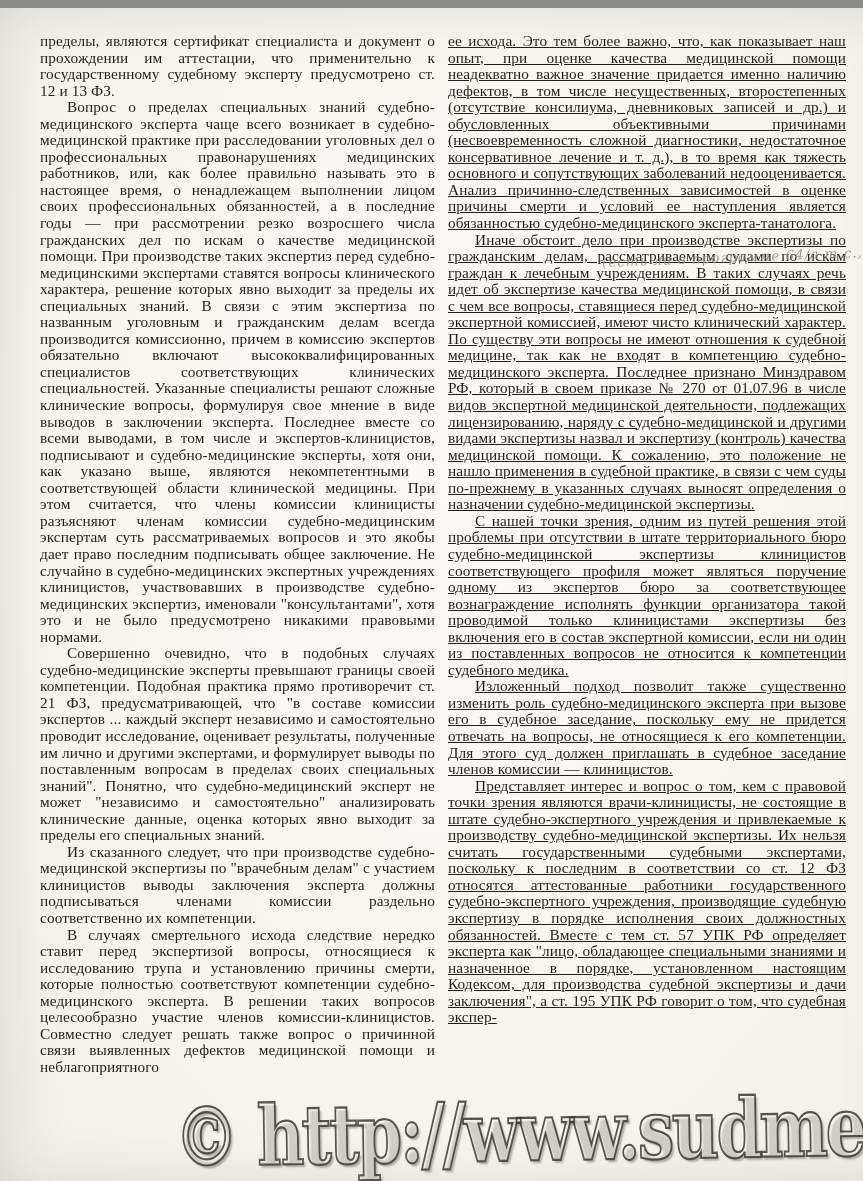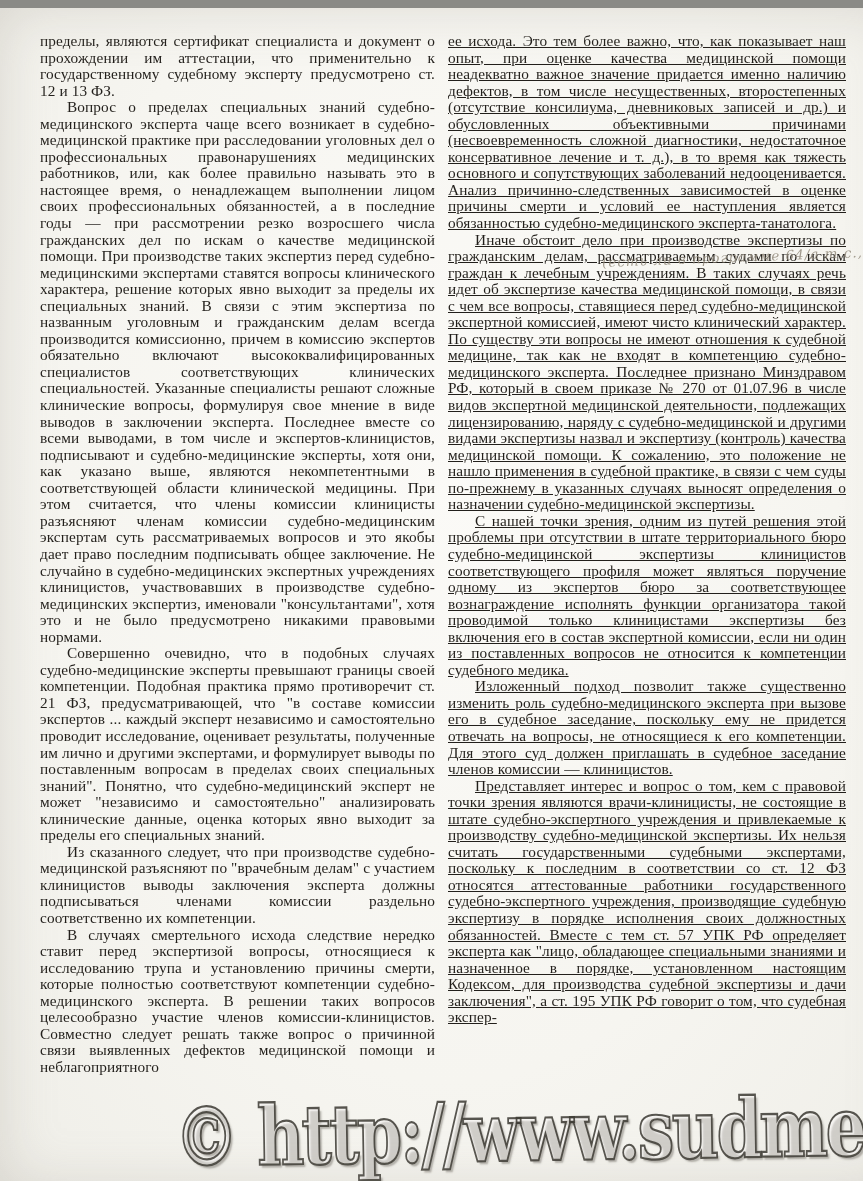--- a/index.html
+++ b/index.html
@@ -77,21 +77,21 @@
 </style>
 </head>
 <body>
 
 <div class="page">
 
   <div class="col col-left">
     <p class="para cont">пределы, являются сертификат специалиста и документ о прохождении им аттестации, что применительно к государственному судебному эксперту предусмотрено ст. 12 и 13 ФЗ.</p>
     <p class="para">Вопрос о пределах специальных знаний судебно-медицинского эксперта чаще всего возникает в судебно-медицинской практике при расследовании уголовных дел о профессиональных правонарушениях медицинских работников, или, как более правильно называть это в настоящее время, о ненадлежащем выполнении лицом своих профессиональных обязанностей, а в последние годы — при рассмотрении резко возросшего числа гражданских дел по искам о качестве медицинской помощи. При производстве таких экспертиз перед судебно-медицинскими экспертами ставятся вопросы клинического характера, решение которых явно выходит за пределы их специальных знаний. В связи с этим экспертиза по названным уголовным и гражданским делам всегда производится комиссионно, причем в комиссию экспертов обязательно включают высококвалифицированных специалистов соответствующих клинических специальностей. Указанные специалисты решают сложные клинические вопросы, формулируя свое мнение в виде выводов в заключении эксперта. Последнее вместе со всеми выводами, в том числе и экспертов-клиницистов, подписывают и судебно-медицинские эксперты, хотя они, как указано выше, являются некомпетентными в соответствующей области клинической медицины. При этом считается, что члены комиссии клиницисты разъясняют членам комиссии судебно-медицинским экспертам суть рассматриваемых вопросов и это якобы дает право последним подписывать общее заключение. Не случайно в судебно-медицинских экспертных учреждениях клиницистов, участвовавших в производстве судебно-медицинских экспертиз, именовали "консультантами", хотя это и не было предусмотрено никакими правовыми нормами.</p>
     <p class="para">Совершенно очевидно, что в подобных случаях судебно-медицинские эксперты превышают границы своей компетенции. Подобная практика прямо противоречит ст. 21 ФЗ, предусматривающей, что "в составе комиссии экспертов ... каждый эксперт независимо и самостоятельно проводит исследование, оценивает результаты, полученные им лично и другими экспертами, и формулирует выводы по поставленным вопросам в пределах своих специальных знаний". Понятно, что судебно-медицинский эксперт не может "независимо и самостоятельно" анализировать клинические данные, оценка которых явно выходит за пределы его специальных знаний.</p>
-    <p class="para">Из сказанного следует, что при производстве судебно-медицинской разъясняют по "врачебным делам" с участием клиницистов выводы заключения эксперта должны подписываться членами комиссии раздельно соответственно их компетенции.</p>
+    <p class="para">Из сказанного следует, что при производстве судебно-медицинской экспертизы по "врачебным делам" с участием клиницистов выводы заключения эксперта должны подписываться членами комиссии раздельно соответственно их компетенции.</p>
     <p class="para">В случаях смертельного исхода следствие нередко ставит перед экспертизой вопросы, относящиеся к исследованию трупа и установлению причины смерти, которые полностью соответствуют компетенции судебно-медицинского эксперта. В решении таких вопросов целесообразно участие членов комиссии-клиницистов. Совместно следует решать также вопрос о причинной связи выявленных дефектов медицинской помощи и неблагоприятного</p>
   </div>
 
   <div class="col col-right">
     <p class="para cont">ее исхода. Это тем более важно, что, как показывает наш опыт, при оценке качества медицинской помощи неадекватно важное значение придается именно наличию дефектов, в том числе несущественных, второстепенных (отсутствие консилиума, дневниковых записей и др.) и обусловленных объективными причинами (несвоевременность сложной диагностики, недостаточное консервативное лечение и т. д.), в то время как тяжесть основного и сопутствующих заболеваний недооценивается. Анализ причинно-следственных зависимостей в оценке причины смерти и условий ее наступления является обязанностью судебно-медицинского эксперта-танатолога.</p>
     <p class="para">Иначе обстоит дело при производстве экспертизы по гражданским делам, рассматриваемым судами по искам граждан к лечебным учреждениям. В таких случаях речь идет об экспертизе качества медицинской помощи, в связи с чем все вопросы, ставящиеся перед судебно-медицинской экспертной комиссией, имеют чисто клинический характер. По существу эти вопросы не имеют отношения к судебной медицине, так как не входят в компетенцию судебно-медицинского эксперта. Последнее признано Минздравом РФ, который в своем приказе № 270 от 01.07.96 в числе видов экспертной медицинской деятельности, подлежащих лицензированию, наряду с судебно-медицинской и другими видами экспертизы назвал и экспертизу (контроль) качества медицинской помощи. К сожалению, это положение не нашло применения в судебной практике, в связи с чем суды по-прежнему в указанных случаях выносят определения о назначении судебно-медицинской экспертизы.</p>
     <p class="para">С нашей точки зрения, одним из путей решения этой проблемы при отсутствии в штате территориального бюро судебно-медицинской экспертизы клиницистов соответствующего профиля может являться поручение одному из экспертов бюро за соответствующее вознаграждение исполнять функции организатора такой проводимой только клиницистами экспертизы без включения его в состав экспертной комиссии, если ни один из поставленных вопросов не относится к компетенции судебного медика.</p>
     <p class="para">Изложенный подход позволит также существенно изменить роль судебно-медицинского эксперта при вызове его в судебное заседание, поскольку ему не придется отвечать на вопросы, не относящиеся к его компетенции. Для этого суд должен приглашать в судебное заседание членов комиссии — клиницистов.</p>
     <p class="para">Представляет интерес и вопрос о том, кем с правовой точки зрения являются врачи-клиницисты, не состоящие в штате судебно-экспертного учреждения и привлекаемые к производству судебно-медицинской экспертизы. Их нельзя считать государственными судебными экспертами, поскольку к последним в соответствии со ст. 12 ФЗ относятся аттестованные работники государственного судебно-экспертного учреждения, производящие судебную экспертизу в порядке исполнения своих должностных обязанностей. Вместе с тем ст. 57 УПК РФ определяет эксперта как "лицо, обладающее специальными знаниями и назначенное в порядке, установленном настоящим Кодексом, для производства судебной экспертизы и дачи заключения", а ст. 195 УПК РФ говорит о том, что судебная экспер-</p>
   </div>

